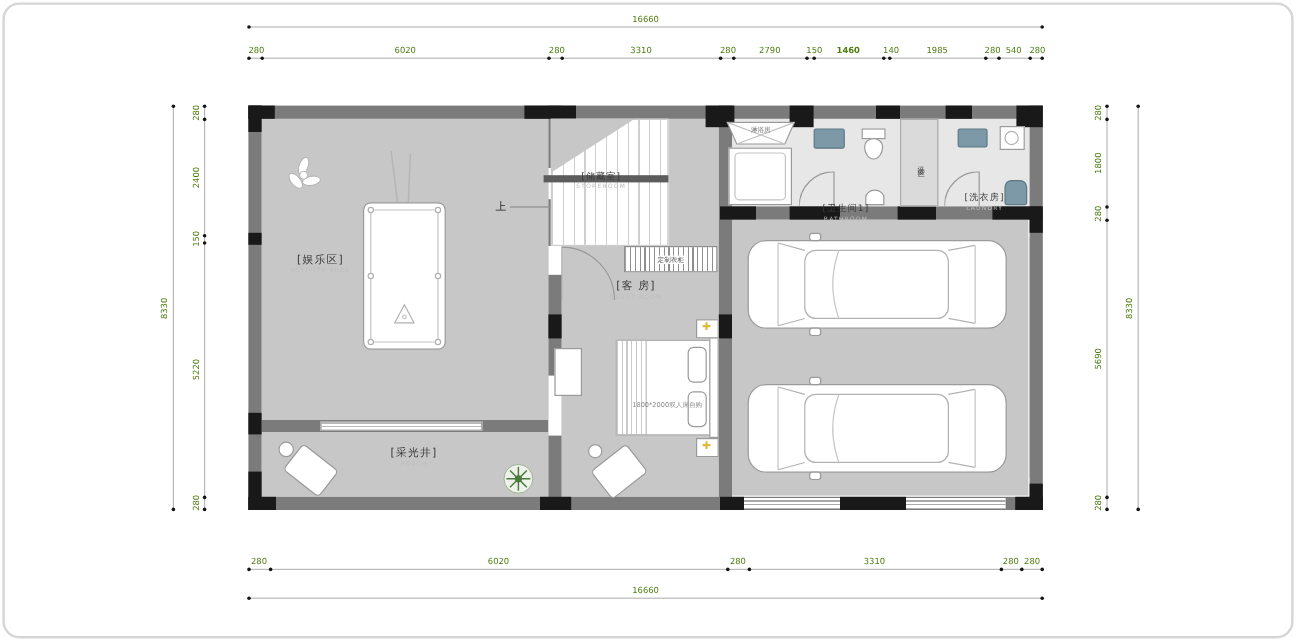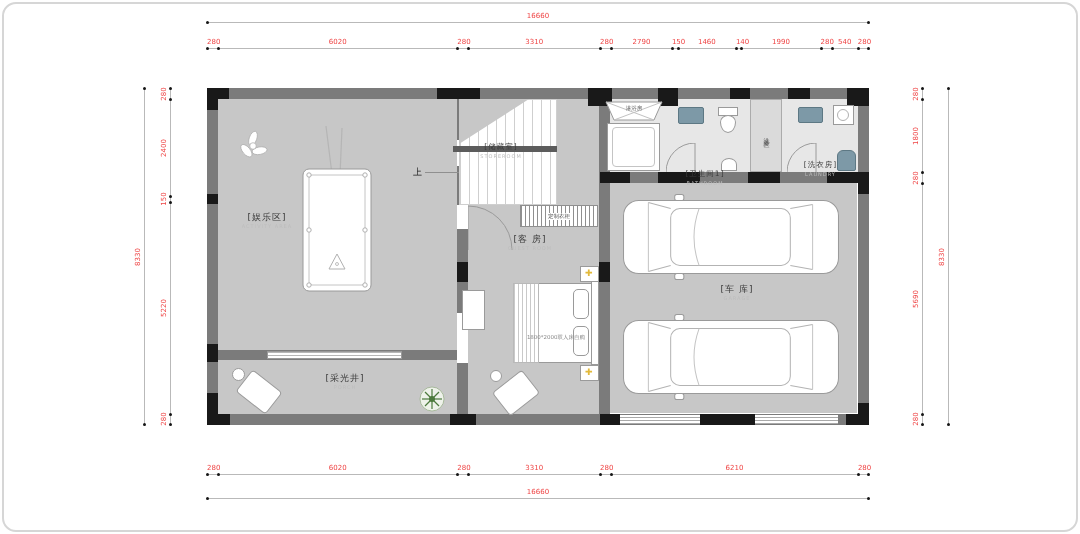--- a/index.html
+++ b/index.html
@@ -1,21 +1,21 @@
 <!DOCTYPE html>
 <html><head>
 <meta charset="utf-8">
 <style>
   html,body{margin:0;padding:0;background:#fff;}
   .canvas{position:relative;width:1080px;height:534px;background:#fff;overflow:hidden;
           font-family:"DejaVu Sans",sans-serif;}
   .frame{position:absolute;inset:2px;border:2px solid #d6d6d6;border-radius:14px;pointer-events:none;}
 
   
-  .dimrow{position:absolute;display:flex;color:#ef4444;}
+  .dimrow{position:absolute;display:flex;color:#4d7c0f;}
   .dimrow.h{height:12px;}
   .dimrow.h .seg{position:relative;height:12px;border-bottom:1px solid #b9b9b9;flex-basis:0;}
   .dimrow.h .seg span{position:absolute;left:0;right:0;bottom:2px;text-align:center;
                       font-size:7px;line-height:7px;white-space:nowrap;}
   .dimrow.h .seg::before{content:"";position:absolute;left:-1px;bottom:-2px;width:3px;height:3px;
                          background:#151515;border-radius:50%;}
   .dimrow.h .seg:last-child::after{content:"";position:absolute;right:-1px;bottom:-2px;width:3px;height:3px;
                          background:#151515;border-radius:50%;}
   .dimrow.v{flex-direction:column;width:12px;}
   .dimrow.v .seg{position:relative;width:12px;border-right:1px solid #b9b9b9;flex-basis:0;}
@@ -84,28 +84,28 @@
       </div>
       <div class="seg" style="flex-grow: 280;">
         <span>280</span>
       </div>
       <div class="seg" style="flex-grow: 1530;">
         <span>2790</span>
       </div>
       <div class="seg" style="flex-grow: 150;">
         <span>150</span>
       </div>
-      <div class="seg" style="flex-grow: 1460;">
+      <div class="seg" style="flex-grow: 1460; font-weight: bold;">
         <span>1460</span>
       </div>
       <div class="seg" style="flex-grow: 140;">
         <span>140</span>
       </div>
       <div class="seg" style="flex-grow: 1990;">
-        <span>1990</span>
+        <span>1985</span>
       </div>
       <div class="seg" style="flex-grow: 280;">
         <span>280</span>
       </div>
       <div class="seg" style="flex-grow: 660;">
         <span>540</span>
       </div>
       <div class="seg" style="flex-grow: 280;">
         <span>280</span>
       </div>
@@ -118,23 +118,20 @@
         <span>6020</span>
       </div>
       <div class="seg" style="flex-grow: 280;">
         <span>280</span>
       </div>
       <div class="seg" style="flex-grow: 3310;">
         <span>3310</span>
       </div>
       <div class="seg" style="flex-grow: 280;">
         <span>280</span>
-      </div>
-      <div class="seg" style="flex-grow: 6210;">
-        <span>6210</span>
       </div>
       <div class="seg" style="flex-grow: 280;">
         <span>280</span>
       </div>
     </div>
   <div class="dimrow h total" style="left:207px;top:486px;width:662px;">
     <div class="seg">
         <span>16660</span>
       </div>
   </div>
@@ -362,18 +359,14 @@
           <rect x="52" y="79" width="9" height="6" rx="2" fill="#fff" stroke="#9a9a9a"></rect>
         </g>
       </defs>
     </svg>
     <svg class="abs" style="left:415px;top:105px;" width="218" height="88" viewBox="0 0 215 86">
         <use href="#car"></use>
       </svg>
     <svg class="abs" style="left:415px;top:225px;" width="218" height="88" viewBox="0 0 215 86">
         <use href="#car"></use>
       </svg>
-    <div class="rlabel" style="left:430px;top:196px;width:200px;">
-      <div class="cn">[车 库]</div>
-      <div class="en">GARAGE</div>
-    </div>
   </div>
 </div>
 
 </body></html>

